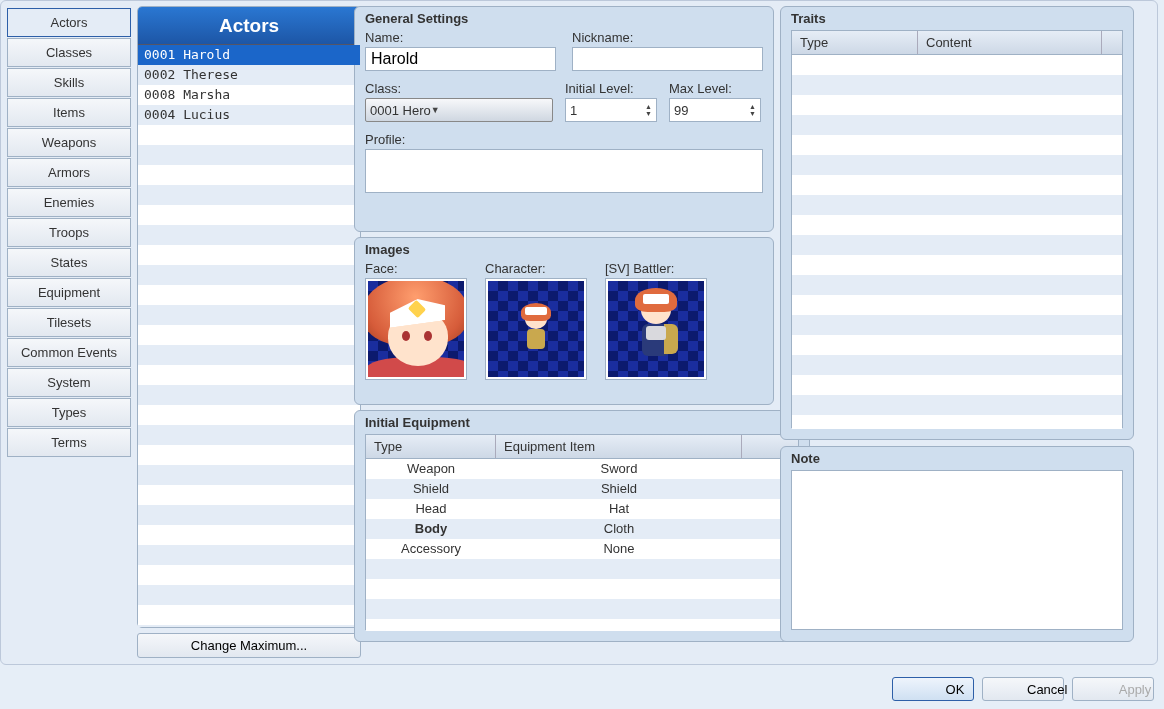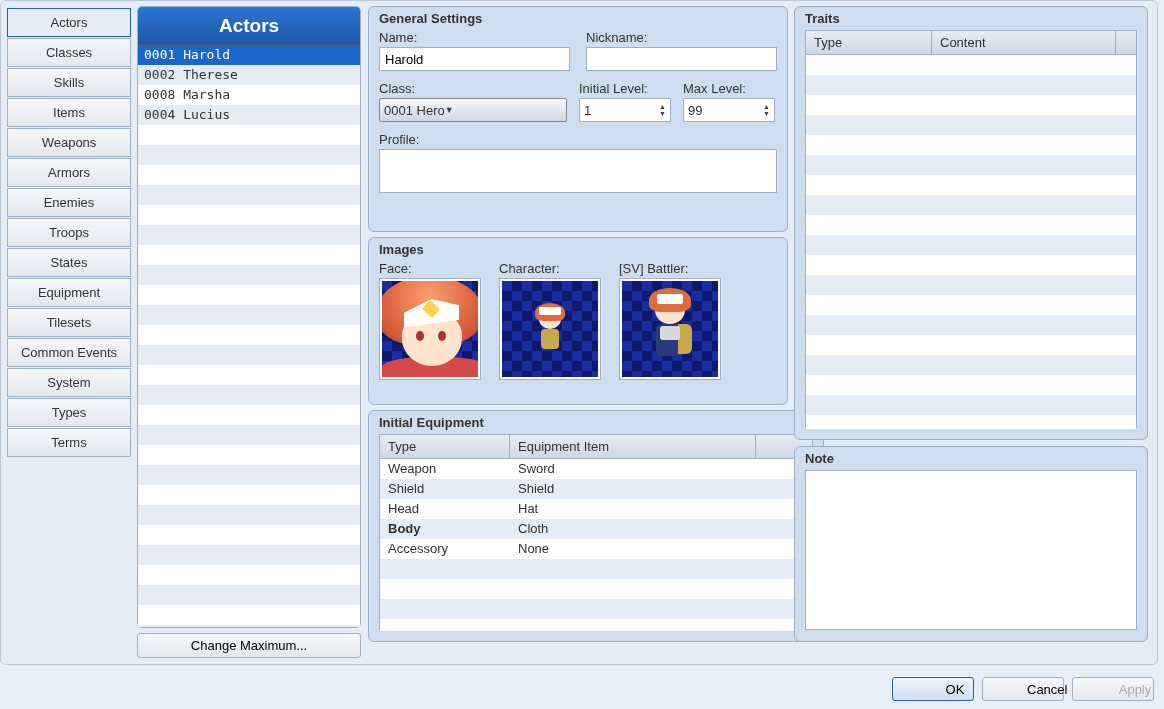--- a/index.html
+++ b/index.html
@@ -14,42 +14,42 @@
 .list-panel { position: absolute; left: 136px; top: 5px; width: 224px; height: 622px; background: #fff; border: 1px solid #9fb1c5; border-radius: 5px; }
 .list-header { height: 38px; background: linear-gradient(#2a77d2, #1d56a6); color: #fff; font-weight: bold; font-size: 19px; display: flex; align-items: center; justify-content: center; border-bottom: 1px solid #556; border-radius: 4px 4px 0 0; }
 .list-body { position: relative; height: calc(100% - 38px); }
 .list-row { height: 20px; line-height: 20px; padding-left: 6px; font-family: monospace; font-size: 13px; color: #333; cursor: pointer; }
 .list-row.selected { background: #1b66c9; color: #fff; }
 .list-stripes { position: absolute; left: 0; right: 0; top: 0; bottom: 0; background: repeating-linear-gradient(to bottom, #fff 0 20px, #e4ecf6 20px 40px); z-index: 0; }
 .list-rows-wrap { position: relative; z-index: 1; }
 
 .change-max { position: absolute; left: 136px; top: 632px; width: 224px; height: 25px; background: linear-gradient(#f5f7fa, #e2e8f0); border: 1px solid #9fb1c5; border-radius: 3px; cursor: pointer; font-size: 13px; }
 
-.detail { position: absolute; left: 367px; top: 5px; width: 786px; height: 655px; }
+.detail { position: absolute; left: 353px; top: 5px; width: 786px; height: 655px; }
 
 .gbox { position: absolute; background: #cfdeee; border: 1px solid #9fb1c5; border-radius: 6px; padding: 4px 10px 10px; }
 .gbox-title { font-weight: bold; font-size: 13px; color: #333; margin-bottom: 4px; }
 .flabel { font-size: 13px; color: #333; margin-bottom: 2px; display: block; }
-.tinput { background: #fff; border: 1px solid #9fb1c5; height: 24px; padding: 0 5px; font-size: 13px; }
+.tinput { background: #fff; border: 1px solid #9fb1c5; height: 24px; padding: 0 5px; font-size: 16px; }
 .combo { background: linear-gradient(#f7f8fa, #cfd7e1); border: 1px solid #888; height: 24px; font-family: Liberation Sans, sans-serif; font-size: 13px; padding: 0 4px; display: flex; align-items: center; cursor: pointer; border-radius: 2px; }
 .combo-arrow { font-size: 9px; color: #444; }
 .spinner { background: #fff; border: 1px solid #9fb1c5; height: 24px; display: flex; align-items: center; padding: 0 4px; }
 .spinner-val { flex: 1; }
 .spinner-btns { display: flex; flex-direction: column; gap: 1px; font-size: 7px; color: #444; cursor: pointer; line-height: 6px; }
 
 .imgslot { background: #fff; border: 1px solid #9fb1c5; display: inline-block; }
 .imgslot-inner { background: repeating-conic-gradient(#0c1a6e 0% 25%, #1a2d9e 0% 50%) 0 0/20px 20px; margin: 2px; position: relative; overflow: hidden; }
 
 .datagrid { background: #fff; border: 1px solid #9fb1c5; }
 .dg-head { display: flex; height: 24px; background: linear-gradient(#e6edf6, #cdd8e6); border-bottom: 1px solid #9fb1c5; }
 .dg-hc { padding: 0 8px; line-height: 24px; font-size: 13px; color: #333; border-right: 1px solid #aab; }
 .dg-body { position: relative; }
 .dg-stripe { background: repeating-linear-gradient(to bottom, #fff 0 20px, #e4ecf6 20px 40px); position: absolute; inset: 0; }
 .dg-rows { position: relative; }
-.dg-row { display: flex; height: 20px; }
+.dg-row { display: flex; height: 20px; text-align: center; }
 .dg-cell { padding: 0 8px; line-height: 20px; font-size: 13px; }
 
 .btnbar { position: absolute; right: 10px; bottom: 8px; display: flex; gap: 8px; }
 .dlg-btn { width: 82px; height: 24px; background: linear-gradient(#f5f7fa, #e2e8f0); border: 1px solid #9fb1c5; border-radius: 3px; cursor: pointer; font-size: 13px; padding-left: 44px; }
 .dlg-btn.primary { border: 1px solid #2d5fa8; background: linear-gradient(#eef4fc, #cfe0f2); }
 .dlg-btn:disabled { color: #aaa; }
 
 .note-area { background: #fff; border: 1px solid #9fb1c5; width: 100%; resize: none; font-family: sans-serif; font-size: 13px; padding: 4px; }
 .profile-area { background: #fff; border: 1px solid #9fb1c5; width: 100%; height: 44px; resize: none; padding: 4px; }
 

